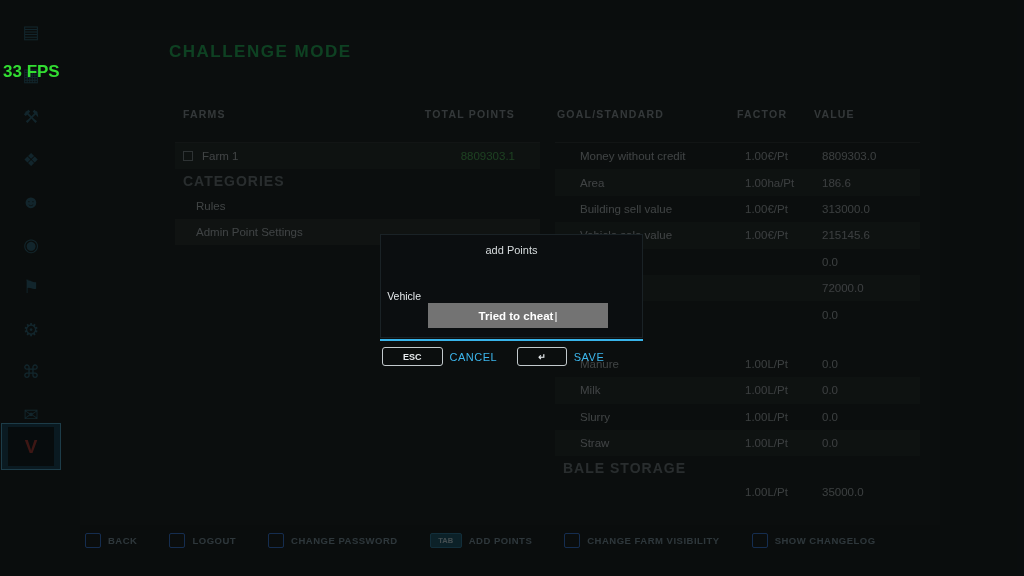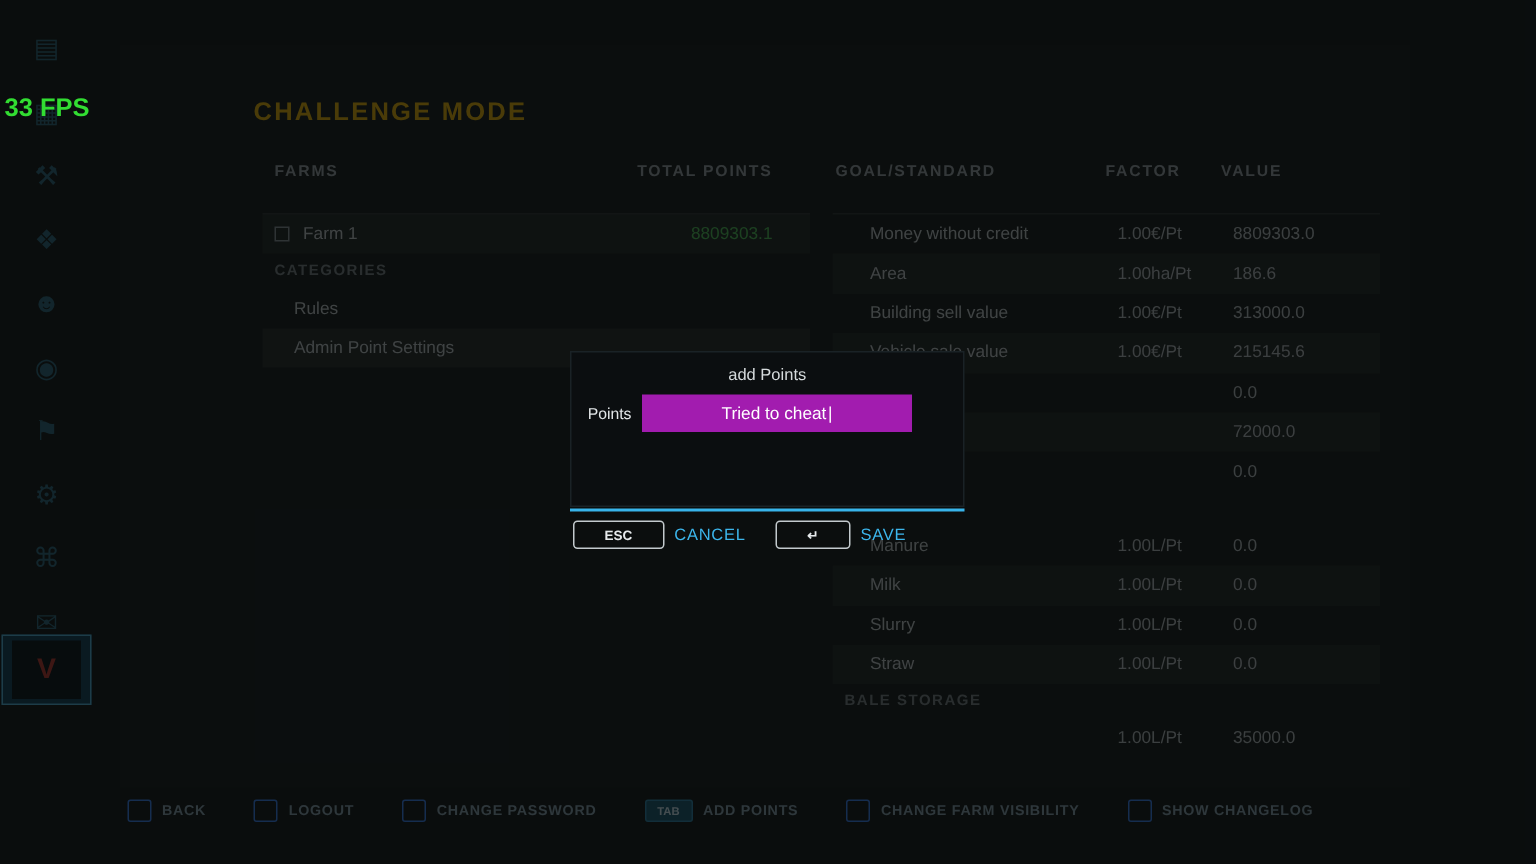--- a/index.html
+++ b/index.html
@@ -18,33 +18,33 @@
   
   .sidebar { position:absolute; left:0; top:11px; width:62px; }
   .side-item { height:42.5px; display:flex; align-items:center; justify-content:center;
     color:#2f6a80; font-size:18px; }
   .side-selected { position:absolute; left:1px; top:423px; width:60px; height:47px;
     border:1px solid #55b5dd; background:#14435c; display:flex; align-items:center; justify-content:center; }
   .side-selected .tile { width:46px; height:39px; background:#0a1418; display:flex;
     align-items:center; justify-content:center; color:#c03a30; font-weight:bold; font-size:19px; }
 
   
-  .page-title { position:absolute; left:169px; top:65px; font-size:17px; font-weight:bold;
-    letter-spacing:1.5px; color:#eab308; }
+  .page-title { position:absolute; left:169px; top:42px; font-size:17px; font-weight:bold;
+    letter-spacing:1.5px; color:#22c55e; }
 
   
   .tbl { position:absolute; top:103px; width:365px; font-size:11.5px; }
   .tbl-head { height:40px; display:flex; align-items:flex-start; padding-top:5px;
     color:#9fa6aa; font-size:10.5px; font-weight:bold; letter-spacing:1.2px;
     border-bottom:1px solid rgba(255,255,255,0.10); }
   .row { height:26.4px; display:flex; align-items:center; }
   .row.alt, .row.light { background:rgba(255,255,255,0.05); }
   .row.active { background:rgba(255,255,255,0.065); }
   .sect { height:23px; display:flex; align-items:center; padding-left:8px;
-    color:#7c8488; font-size:10px; font-weight:bold; letter-spacing:1px; }
+    color:#7c8488; font-size:14px; font-weight:bold; letter-spacing:1px; }
 
   
   .farms-tbl { left:175px; }
   .farms-tbl .tbl-head { justify-content:space-between; padding-left:8px; padding-right:25px; }
   .farm-row { padding:0 25px 0 8px; }
   .checkbox { width:10px; height:10px; border:1px solid #8d979c; margin-right:9px; flex:0 0 auto; }
   .farm-label { flex:1; color:#c6cbce; }
   .farm-points { color:#52c45a; }
   .cat-row { padding-left:21px; color:#c6cbce; }
 
@@ -74,21 +74,21 @@
     font-size:17px; font-weight:bold;margin-top:46px; }
 
   .dialog { position:absolute; left:380px; top:234px; width:263px; height:104px;
     background:#0b0e10; border:1px solid #1a2226; z-index:2; }
   .dlg-title { text-align:center; margin-top:9px; font-size:11px; color:#d6dbdd; }
   .dlg-row { display:flex; align-items:center; margin:7px 0 0 6px; }
   .dlg-label { width:34px; margin-right:7px; text-align:right; font-size:10.5px; color:#e3e7e9; }
   .dlg-input { width:180px; height:25px; display:flex; align-items:center; justify-content:center;
     font-size:11.5px; color:#ffffff; }
   .points-input { background:#1e5876; }
-  .reason-input { background:#a21caf; font-weight:normal; }
+  .reason-input { background:#737373; font-weight:bold;margin-top:40px; }
   .reason-input::after { content:"|"; margin-left:1px; font-weight:normal; }
   .dlg-line { position:absolute; left:380px; top:339px; width:263px; height:2px;
     background:#38b4ea; z-index:2; }
   .dlg-actions { position:absolute; left:382px; top:347px; display:flex; gap:20px;
     align-items:center; z-index:2; }
   .dlg-btn { display:flex; align-items:center; gap:7px; cursor:default; }
   .dlg-key { min-width:25px; height:19px; border:1px solid #c3cacd; border-radius:3px;
     display:flex; align-items:center; justify-content:center; padding:0 20px;
     font-size:9px; font-weight:bold; color:#e6eaec; }
   .dlg-btn-label { color:#3cb6ec; font-size:11px; font-weight:normal; letter-spacing:0.5px; }
@@ -291,21 +291,21 @@
     </div>
 </div>
 
 <div class="dim"></div>
 
 <div class="fps">33 FPS</div>
 
 <div class="dialog">
   <div class="dlg-title">add Points</div>
   <div class="dlg-row">
-    <span class="dlg-label">Points</span>
+    <span class="dlg-label">Vehicle</span>
     <div class="dlg-input reason-input">Tried to cheat</div>
   </div>
 </div>
 <div class="dlg-line"></div>
 <div class="dlg-actions">
   <div class="dlg-btn">
     <span class="dlg-key">ESC</span>
     <span class="dlg-btn-label">CANCEL</span>
   </div>
   <div class="dlg-btn">

